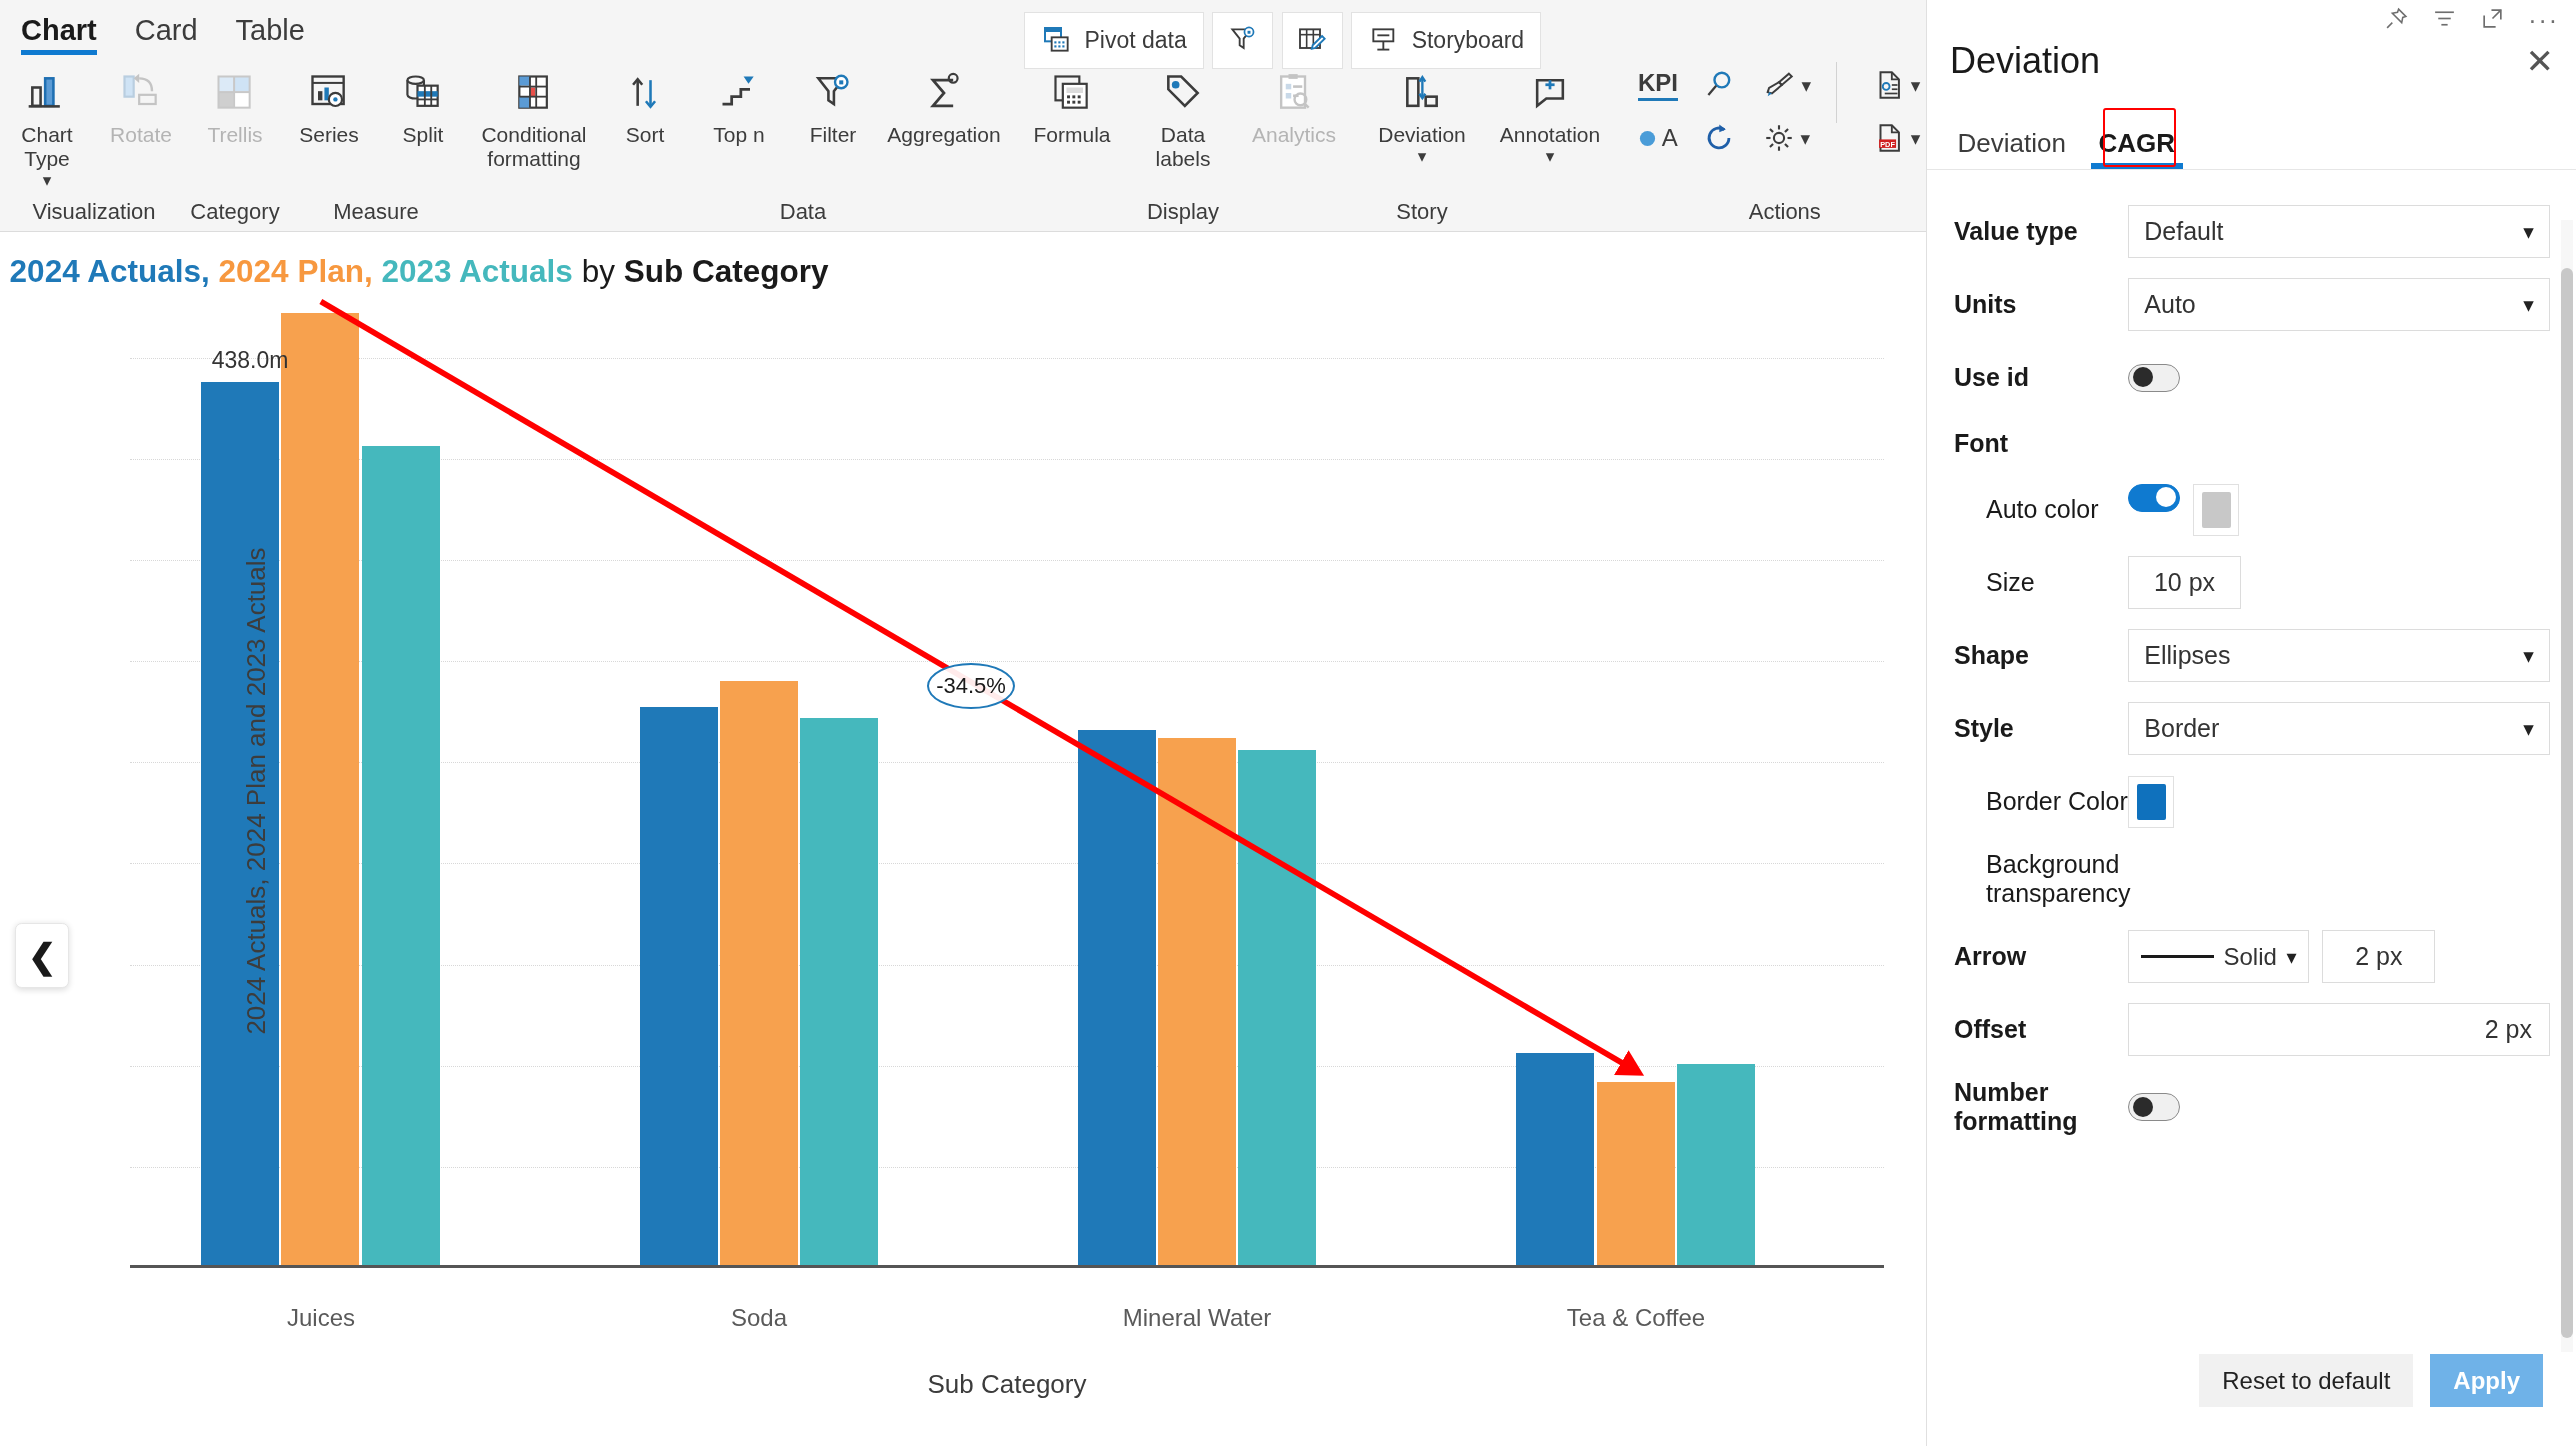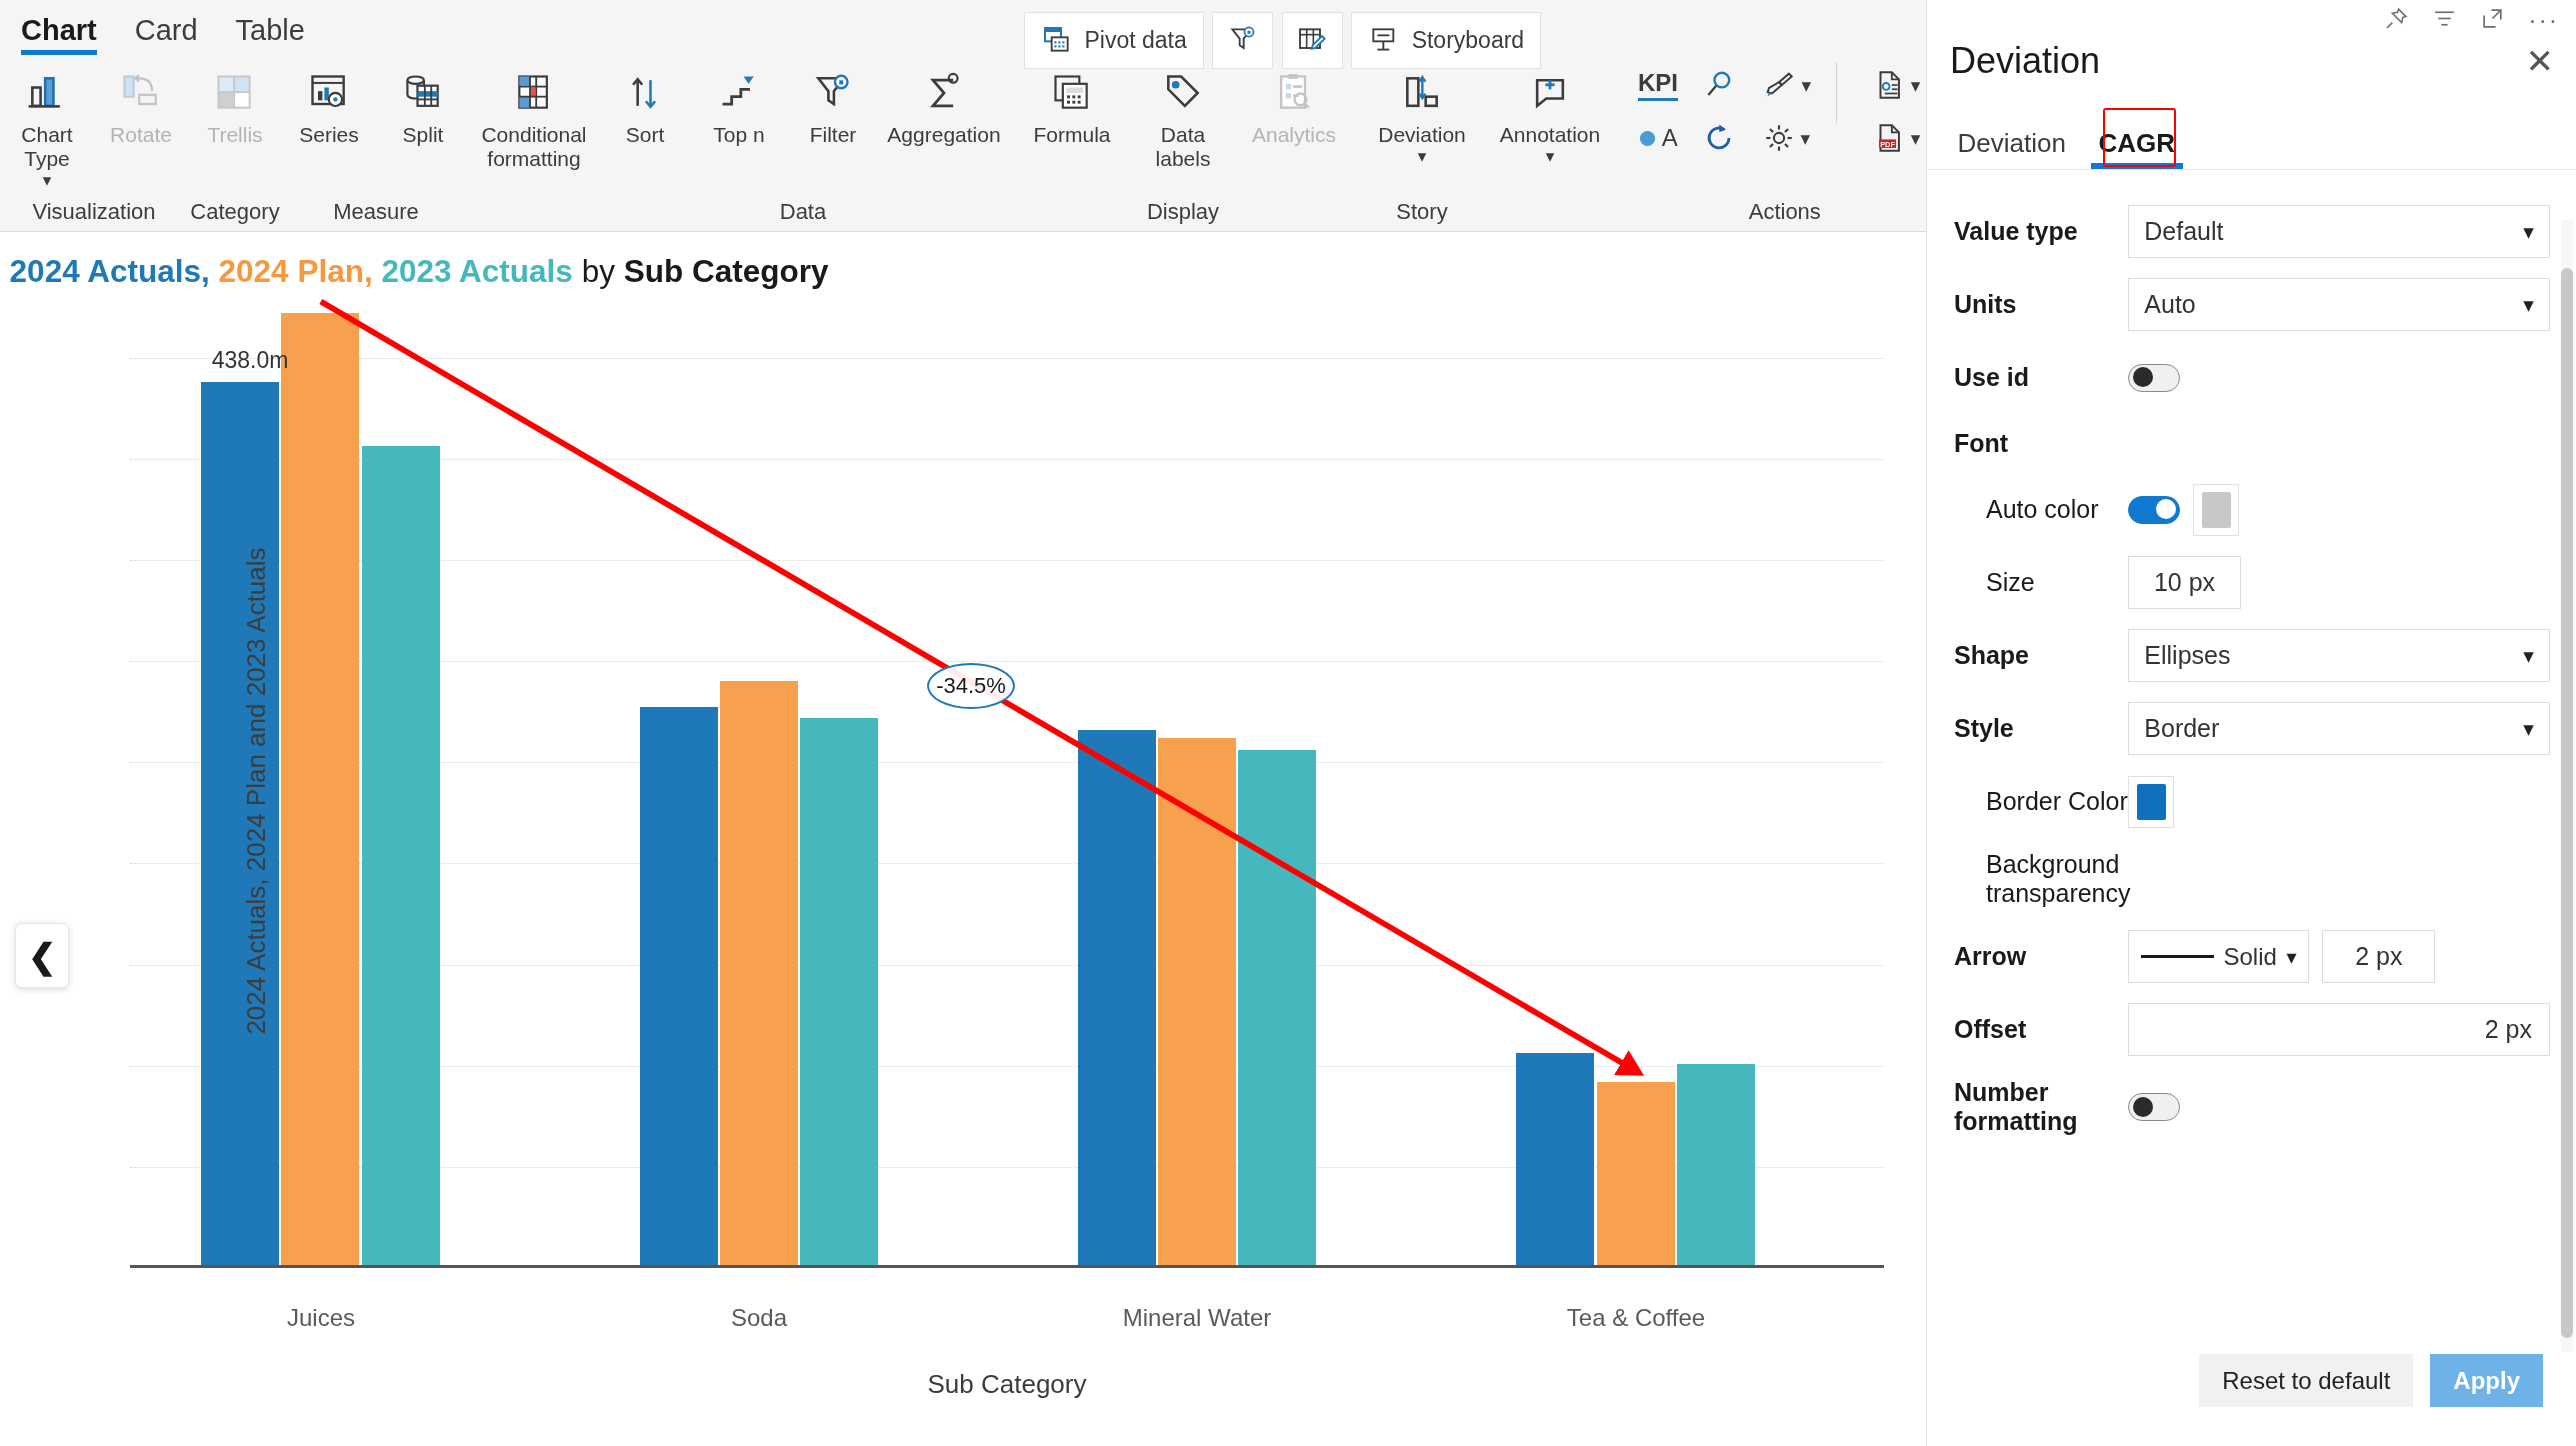--- a/index.html
+++ b/index.html
@@ -105,21 +105,21 @@
     height:5.7px; background:#0f7ad0; }
   #tab-highlight { position:absolute; left:176px; top:108px; width:73px; height:59px;
     border:2.9px solid #ff0000; border-radius:2.9px; pointer-events:none; }
 
   #panel-body { position:absolute; left:0; top:172px; width:650px; height:1175px;
     padding:23px 27px 0 27px; overflow:hidden; }
   .row { display:flex; align-items:center; min-height:73px; }
   .row .lbl { font-size:25px; color:#1a1a1a; width:174px; line-height:1.15; }
   .row .lbl.bold { font-weight:bold; }
   .row .lbl.indent { padding-left:32px; width:174px; }
-  .ctrl { flex:1; display:flex; align-items:center; gap:13.4px; }
+  .ctrl { flex:1; display:flex; align-items:flex-start; gap:13.4px; }
 
   .select { height:53px; border:1px solid #dcdcdc; background:#fff; display:flex;
     align-items:center; padding:0 15.3px; font-size:25px; color:#333; cursor:pointer;
     width:100%; position:relative; }
   .select .chev { position:absolute; right:15.3px; font-size:21px; color:#222; }
   .numbox { height:53px; border:1px solid #dcdcdc; background:#fff; display:flex;
     align-items:center; justify-content:center; font-size:25px; color:#333; cursor:text; }
   .numbox.w150 { width:143px; }
   .numbox.w120 { width:113px; }
   .numbox.right { justify-content:flex-end; padding-right:17px; }

